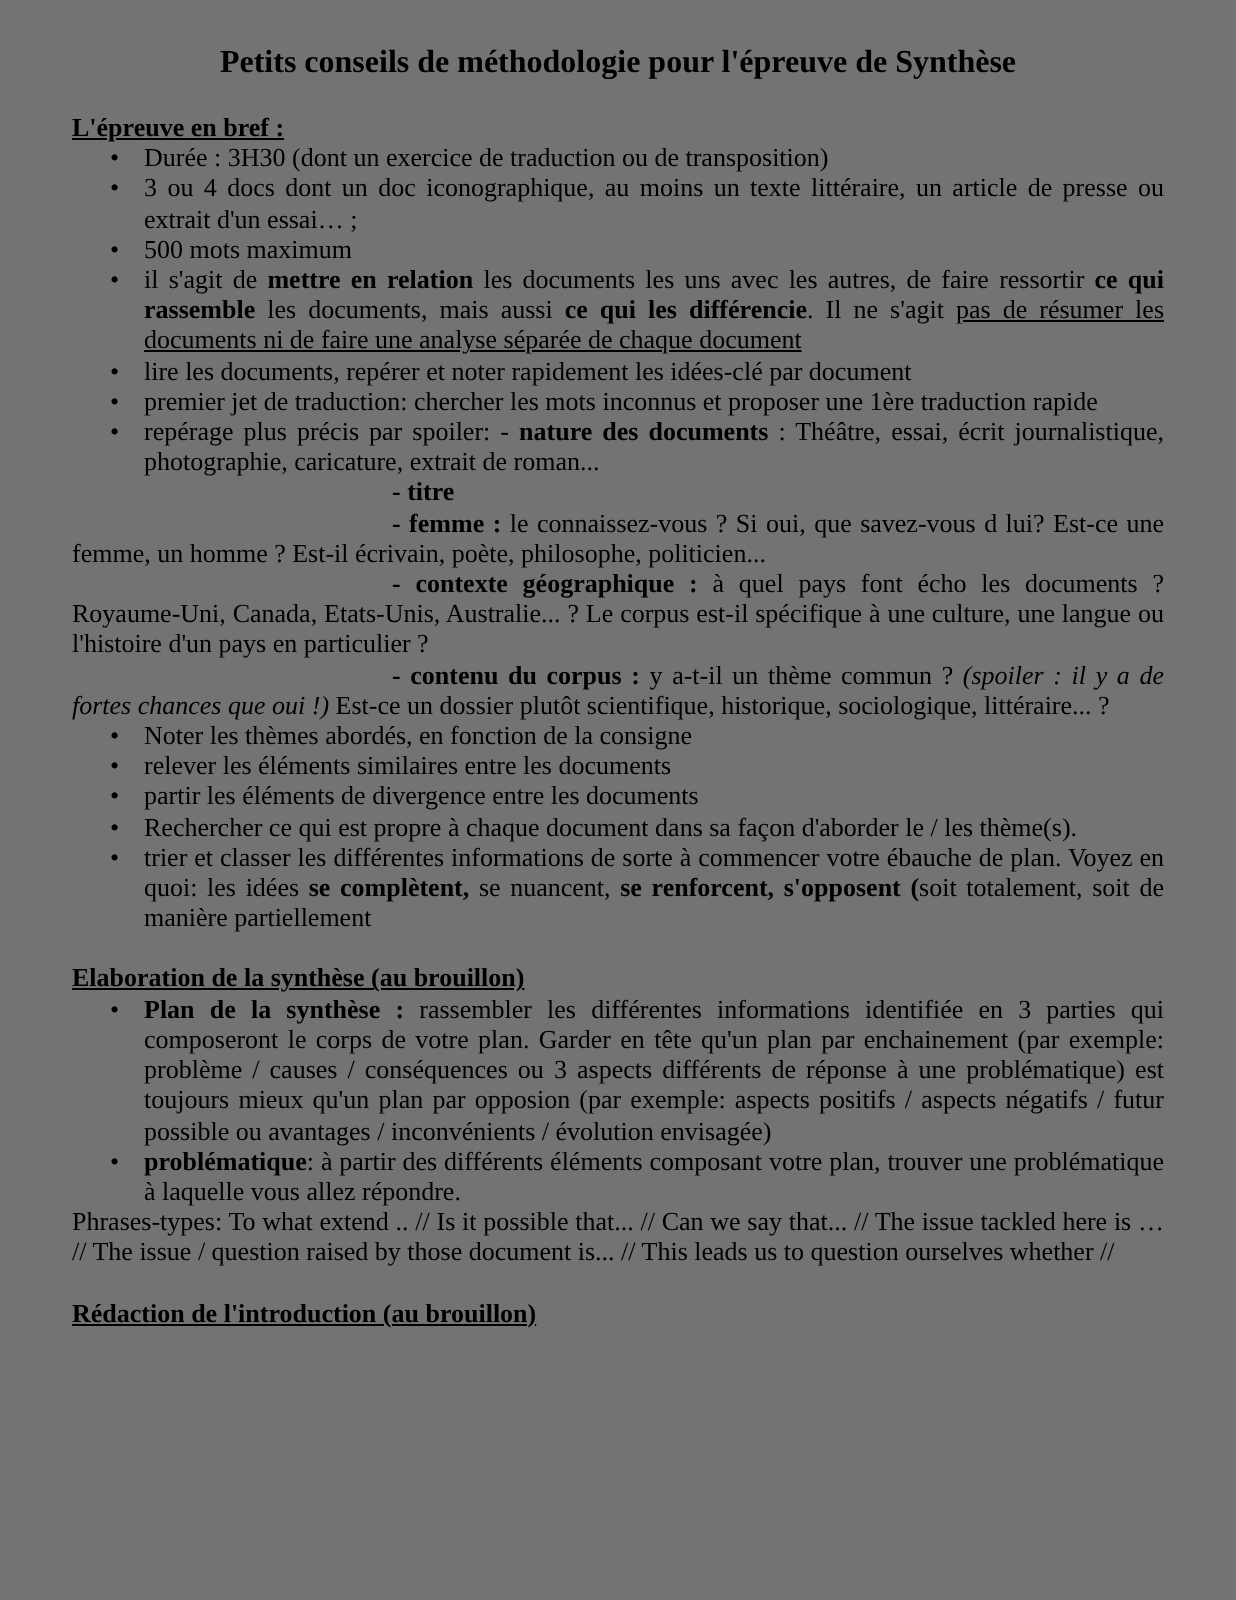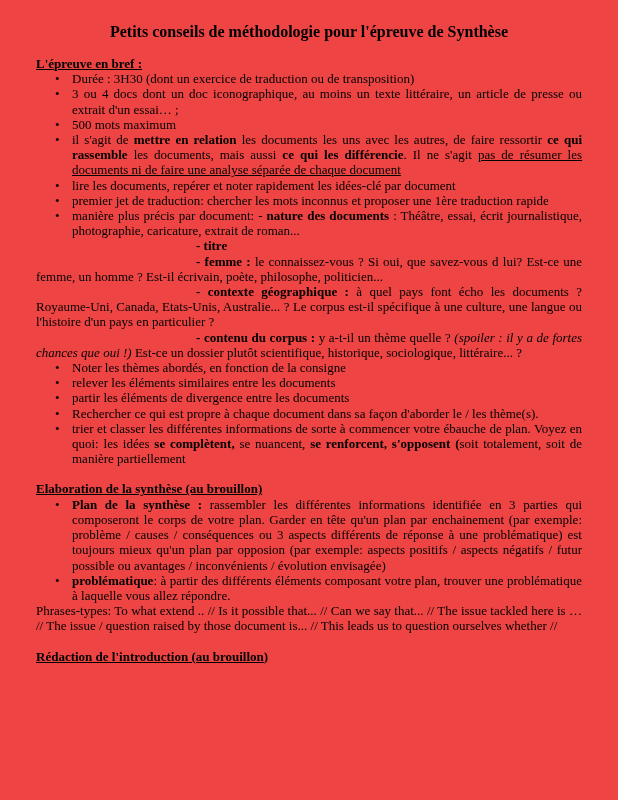--- a/index.html
+++ b/index.html
@@ -1,17 +1,17 @@
 <!DOCTYPE html>
 <html><head>
 <meta charset="utf-8">
 <style>
   html,body{margin:0;padding:0;background:#e8e8e8;}
   .page{
-    width:618px;height:800px;background:#ef4444;box-sizing:border-box;
+    width:618px;height:800px;background:#737373;box-sizing:border-box;
     padding:20px 36px 0 36px;margin:0 auto;
     font-family:"Liberation Serif","DejaVu Serif",serif;
     font-size:13px;line-height:15.2px;color:#000;
     overflow:hidden;
   }
   .title{
     text-align:center;font-weight:bold;font-size:16px;line-height:19px;
     margin:2px 0 12px 0;
   }
   .heading{
@@ -52,26 +52,26 @@
       <div class="bullet">
         <span class="dot">•</span>
         <div class="btxt"><span>lire les documents, repérer et noter rapidement  les idées-clé par document</span></div>
       </div>
       <div class="bullet">
         <span class="dot">•</span>
         <div class="btxt"><span>premier jet de traduction: chercher les mots inconnus et proposer une 1ère traduction rapide</span></div>
       </div>
       <div class="bullet">
         <span class="dot">•</span>
-        <div class="btxt"><span>manière plus précis par document: - </span><span class="b">nature des documents</span><span> : Théâtre, essai, écrit journalistique, photographie, caricature, extrait de roman...</span></div>
+        <div class="btxt"><span>repérage plus précis par spoiler: - </span><span class="b">nature des documents</span><span> : Théâtre, essai, écrit journalistique, photographie, caricature, extrait de roman...</span></div>
       </div>
       <div class="hang"><span class="b">- titre</span></div>
       <div class="hang"><span class="b">- femme :</span><span> le connaissez-vous ? Si oui, que savez-vous d  lui?  Est-ce une femme, un homme ? Est-il écrivain, poète, philosophe, politicien...</span></div>
       <div class="hang"><span class="b">- contexte géographique :</span><span> à quel pays font écho les documents ? Royaume-Uni, Canada, Etats-Unis, Australie... ? Le corpus est-il spécifique à une culture, une langue ou l'histoire d'un pays en particulier ?</span></div>
-      <div class="hang"><span class="b">- contenu du corpus :</span><span> y a-t-il un thème quelle ? </span><span class="i">(spoiler : il y a de fortes chances que oui !)</span><span> Est-ce un dossier plutôt scientifique, historique, sociologique, littéraire... ?</span></div>
+      <div class="hang"><span class="b">- contenu du corpus :</span><span> y a-t-il un thème commun ? </span><span class="i">(spoiler : il y a de fortes chances que oui !)</span><span> Est-ce un dossier plutôt scientifique, historique, sociologique, littéraire... ?</span></div>
       <div class="bullet">
         <span class="dot">•</span>
         <div class="btxt"><span>Noter les thèmes abordés, en fonction de la consigne</span></div>
       </div>
       <div class="bullet">
         <span class="dot">•</span>
         <div class="btxt"><span>relever les éléments similaires entre les documents</span></div>
       </div>
       <div class="bullet">
         <span class="dot">•</span>

